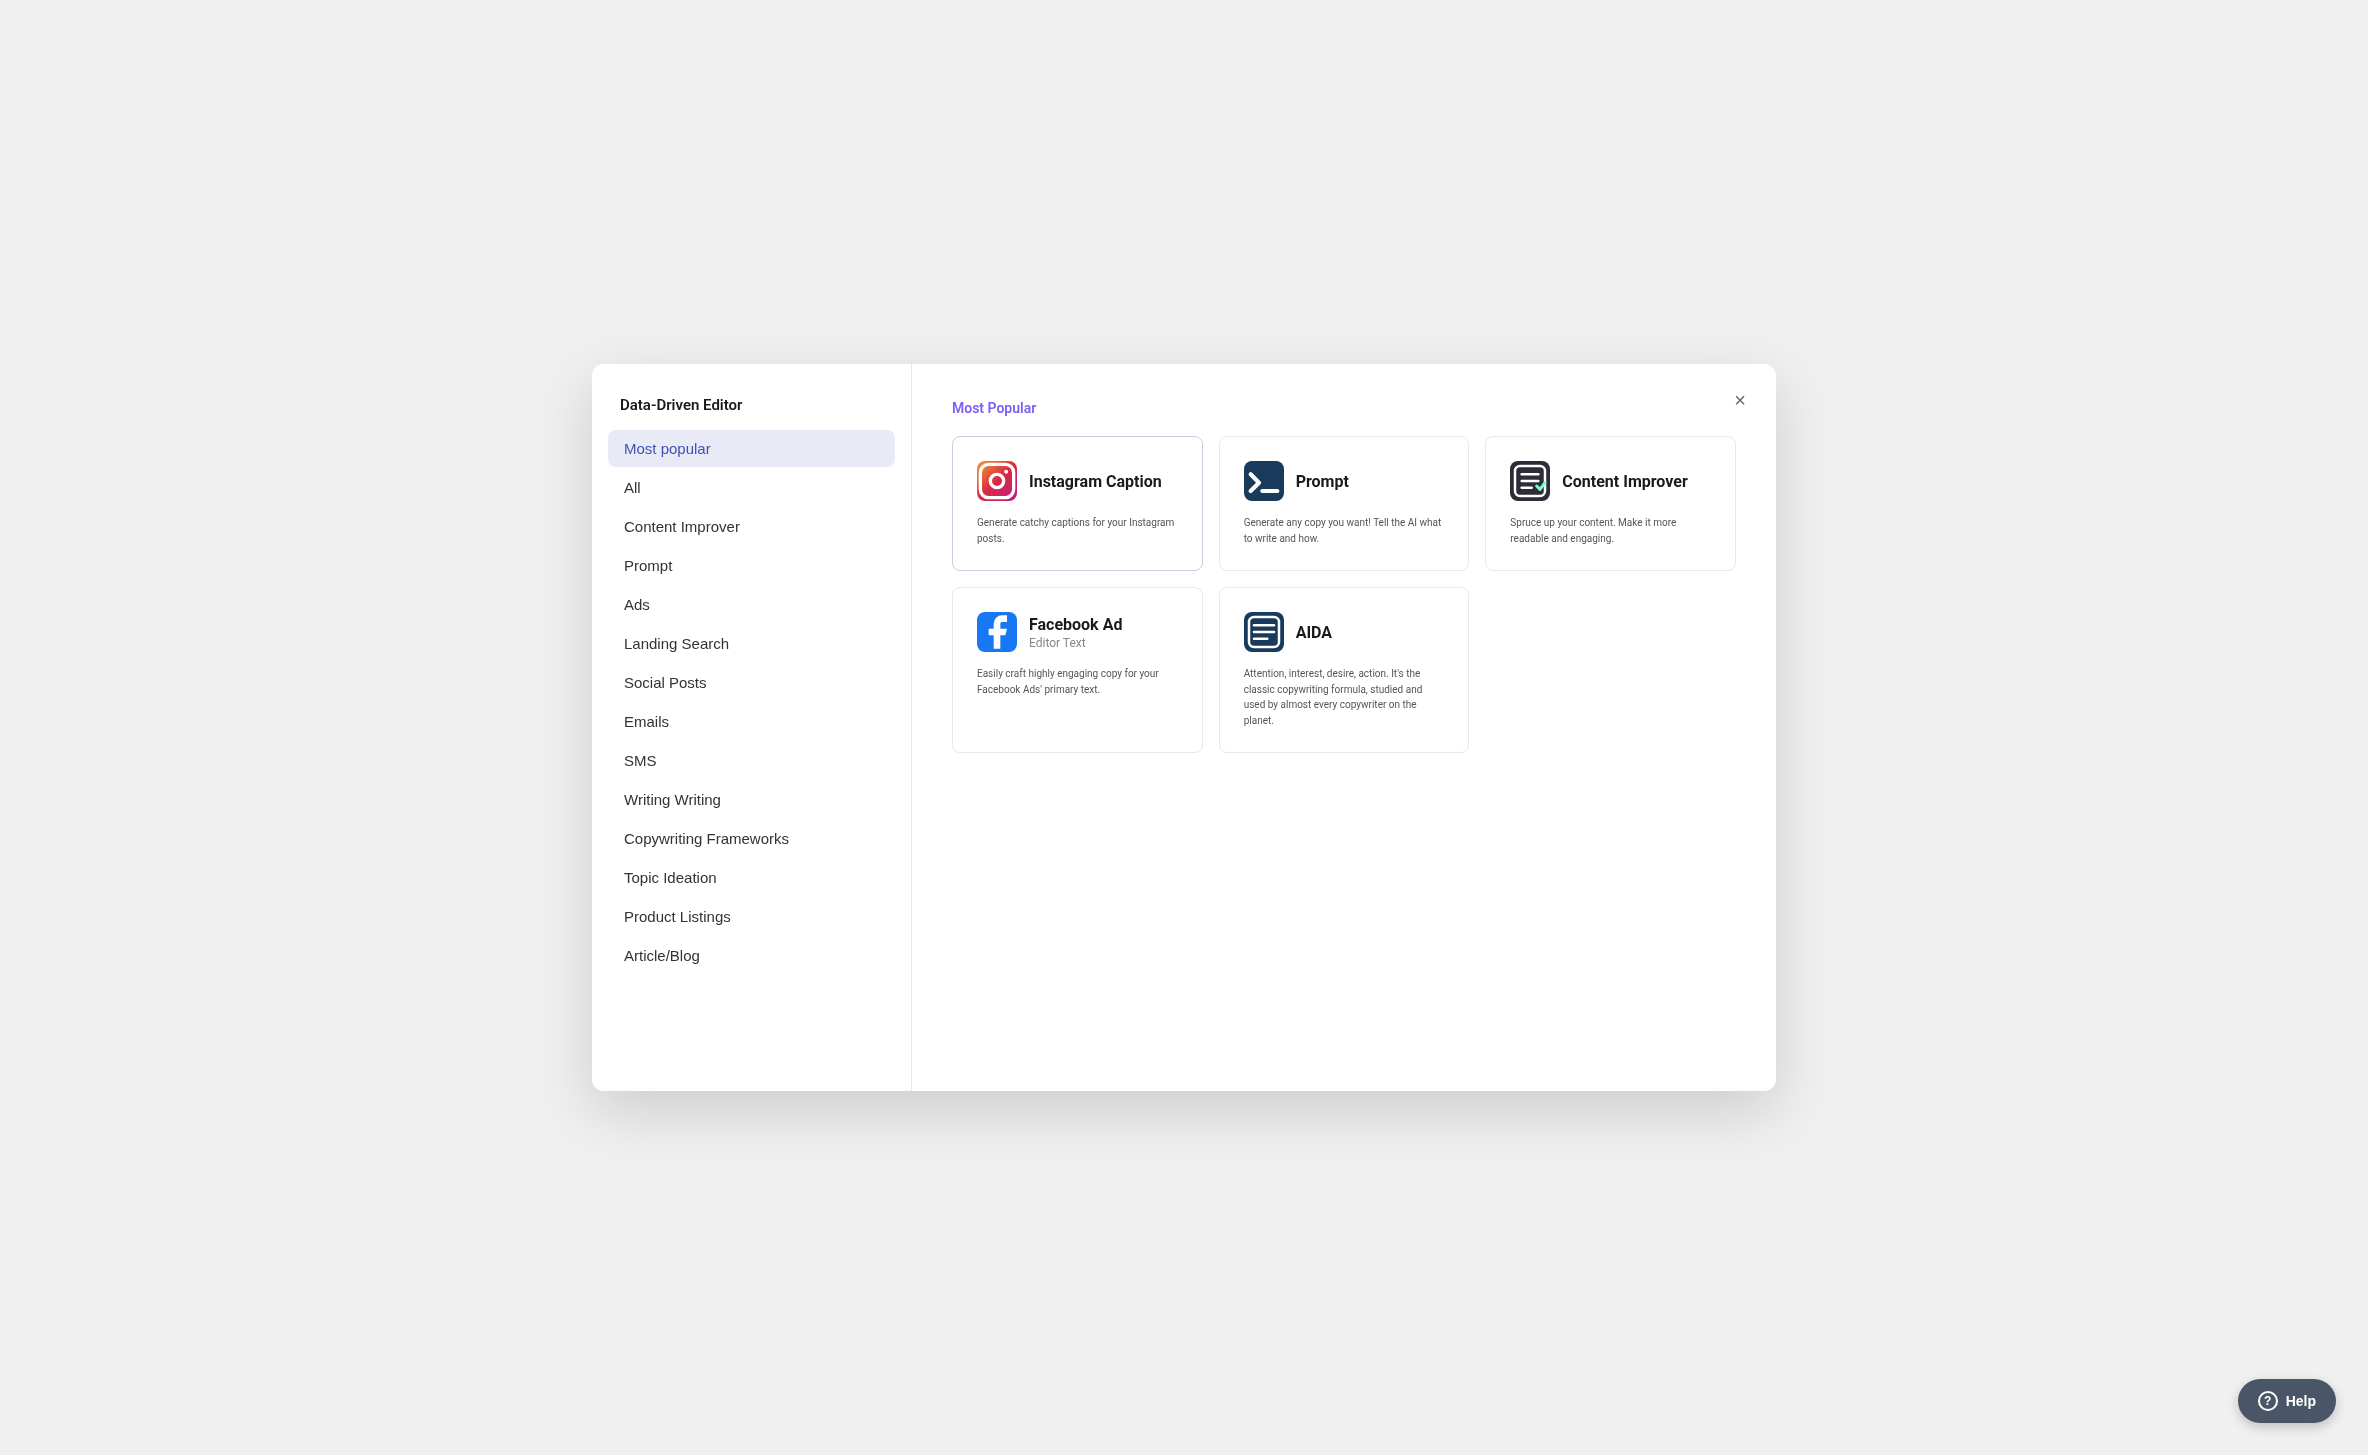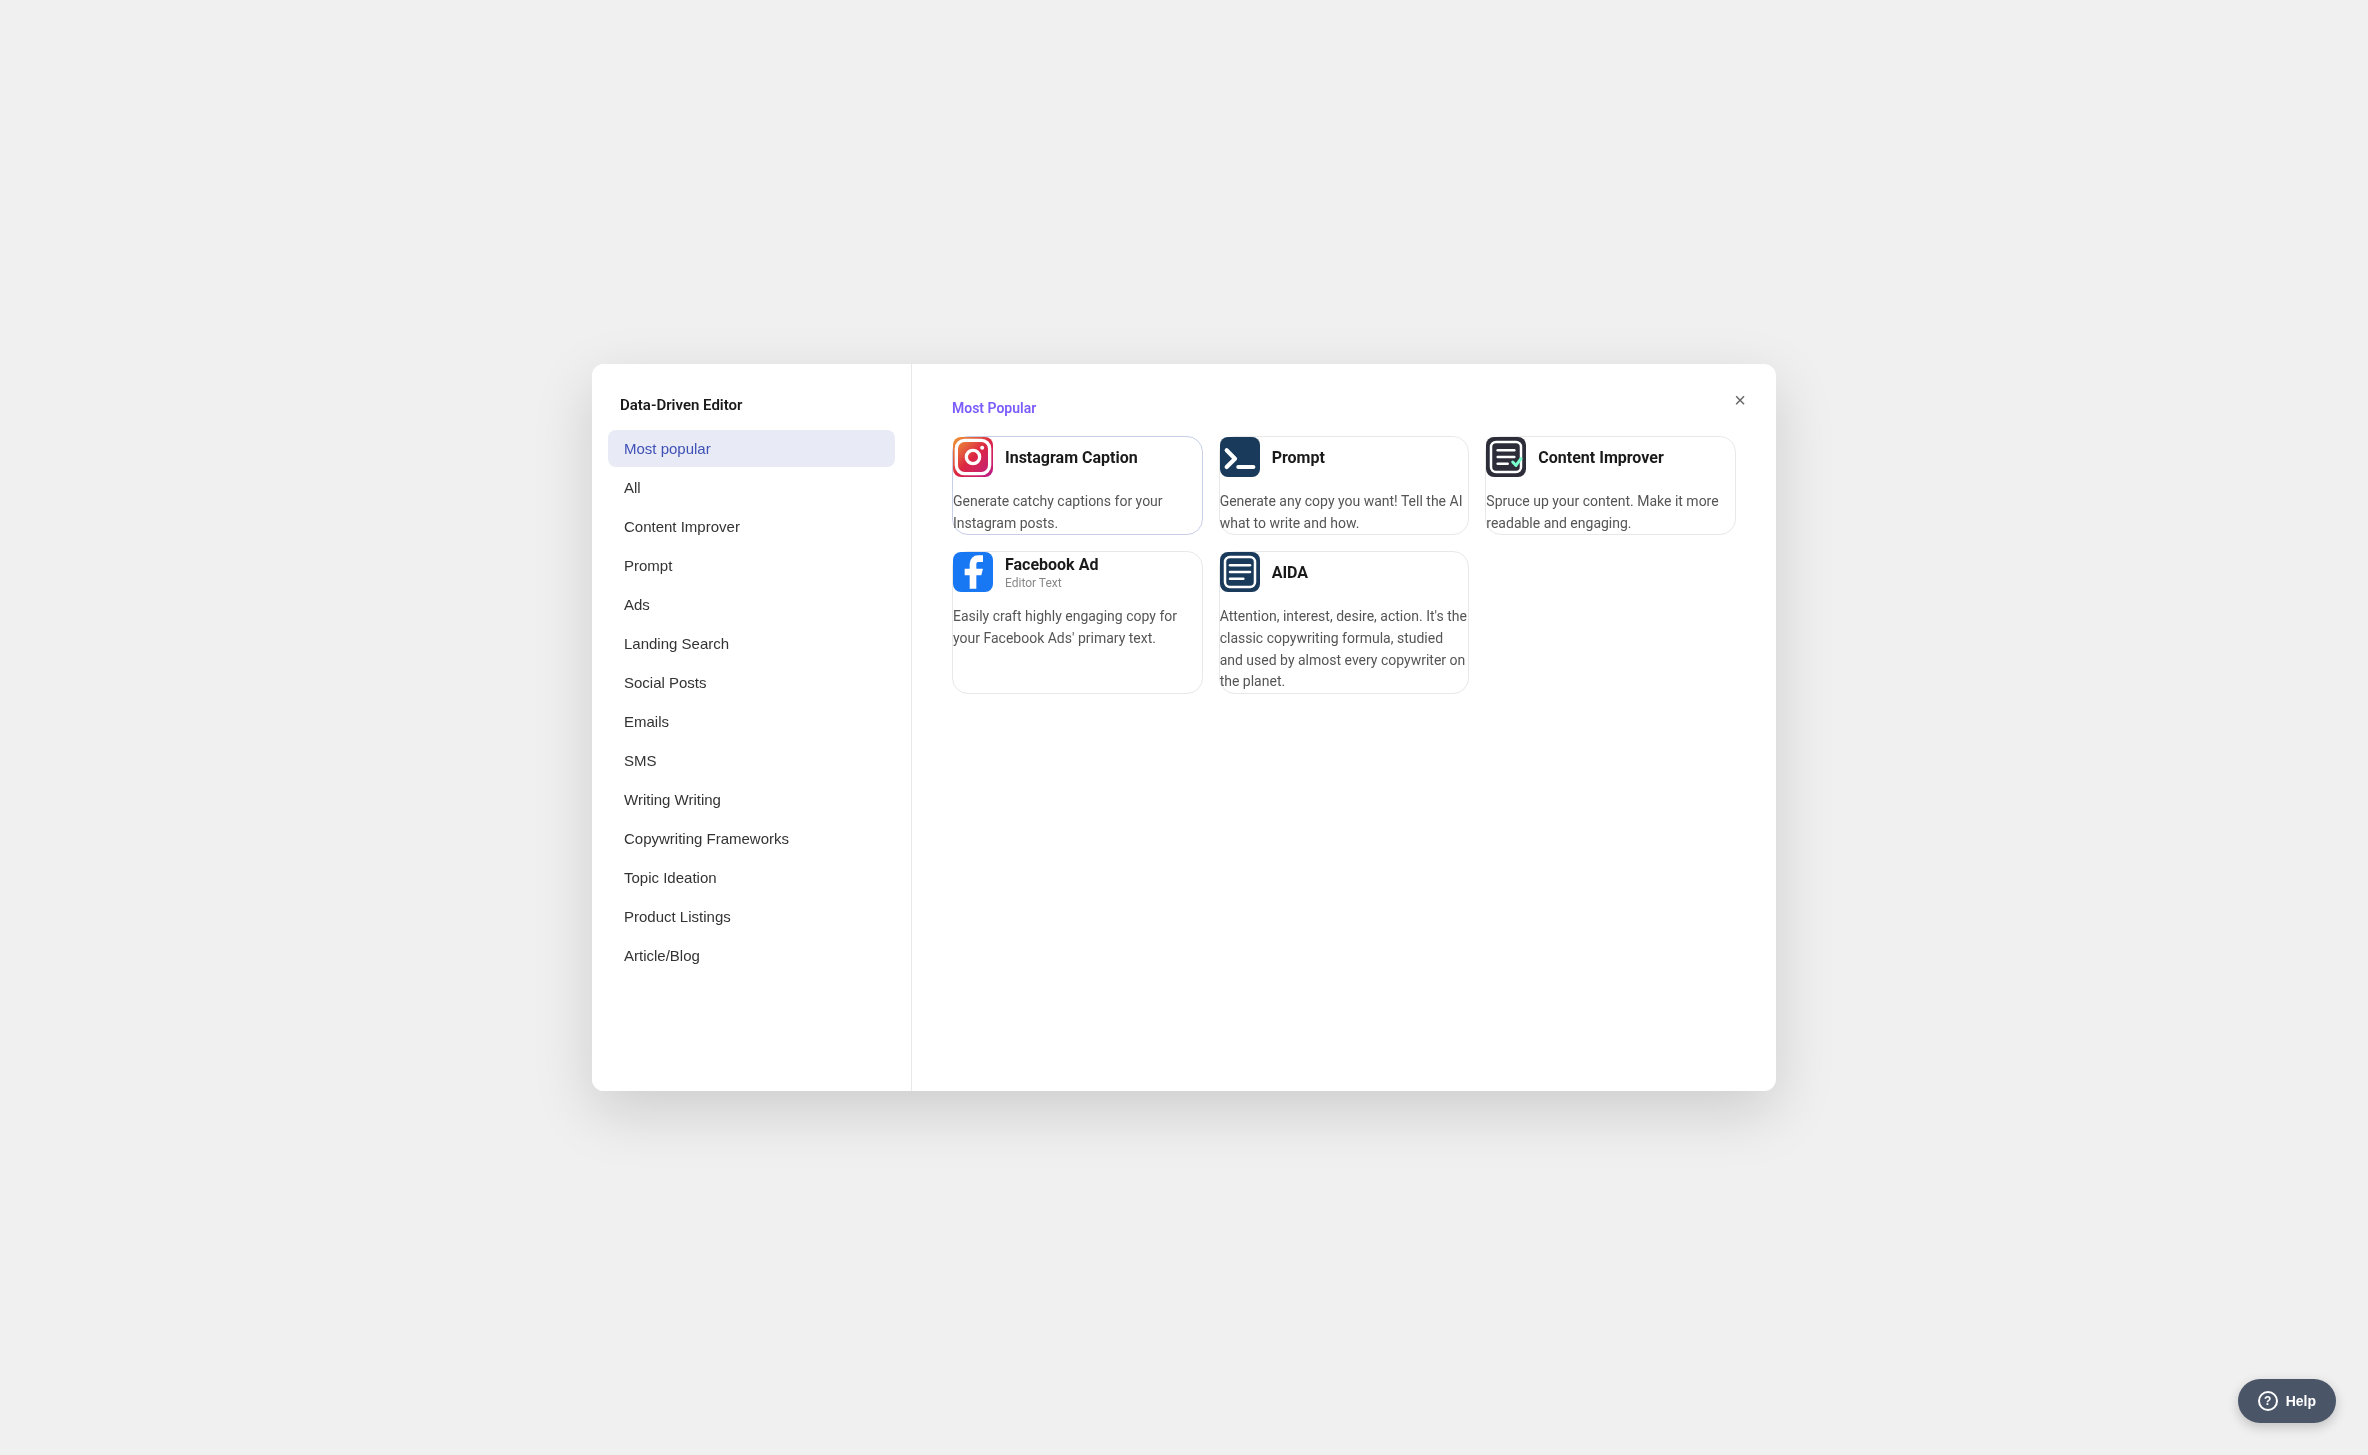--- a/index.html
+++ b/index.html
@@ -121,21 +121,22 @@
       text-transform: none;
     }
     
     .template-grid {
       display: grid;
       grid-template-columns: repeat(3, 1fr);
       gap: 16px;
     }
     .template-card {
       border: 1.5px solid #e8e8e8;
-      border-radius: 16px;
+      border-radius: 8px;
+      padding: 24px;
       cursor: pointer;
       transition: border-color 0.2s, box-shadow 0.2s;
       background: #fff;
     }
     .template-card.highlighted {
       border-color: #c7cee8;
     }
     .card-header {
       display: flex;
       align-items: center;
@@ -182,21 +183,21 @@
       font-size: 16px;
       font-weight: 700;
       color: #1a1a1a;
     }
     .card-subtitle {
       font-size: 12px;
       color: #888;
       margin-top: 2px;
     }
     .card-desc {
-      font-size: 14px;
+      font-size: 10px;
       color: #555;
       line-height: 1.55;
     }
     
     .help-btn {
       position: fixed;
       bottom: 32px;
       right: 32px;
       background: #4a5568;
       color: white;

